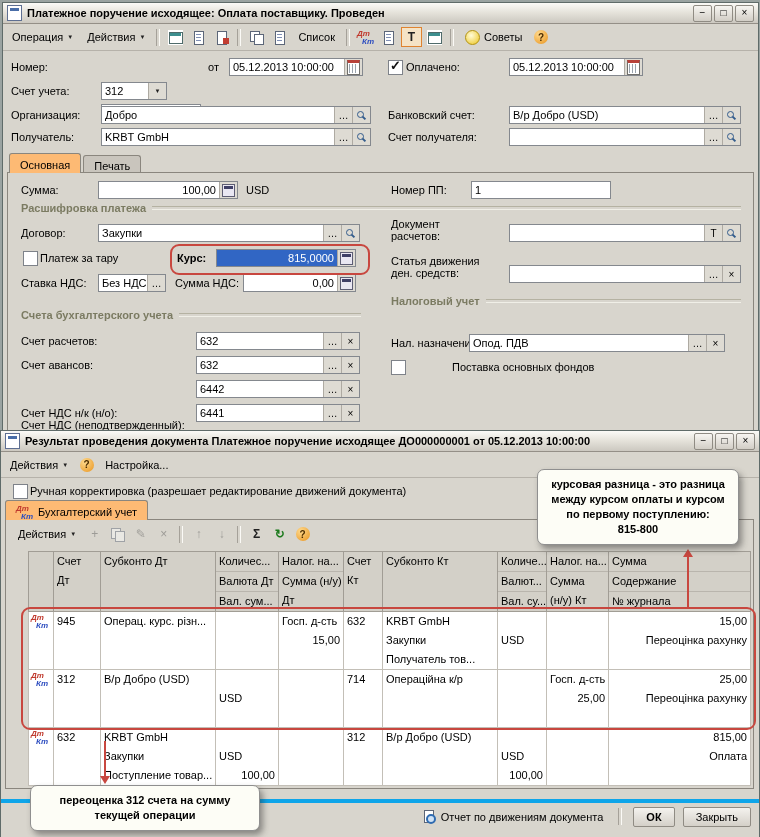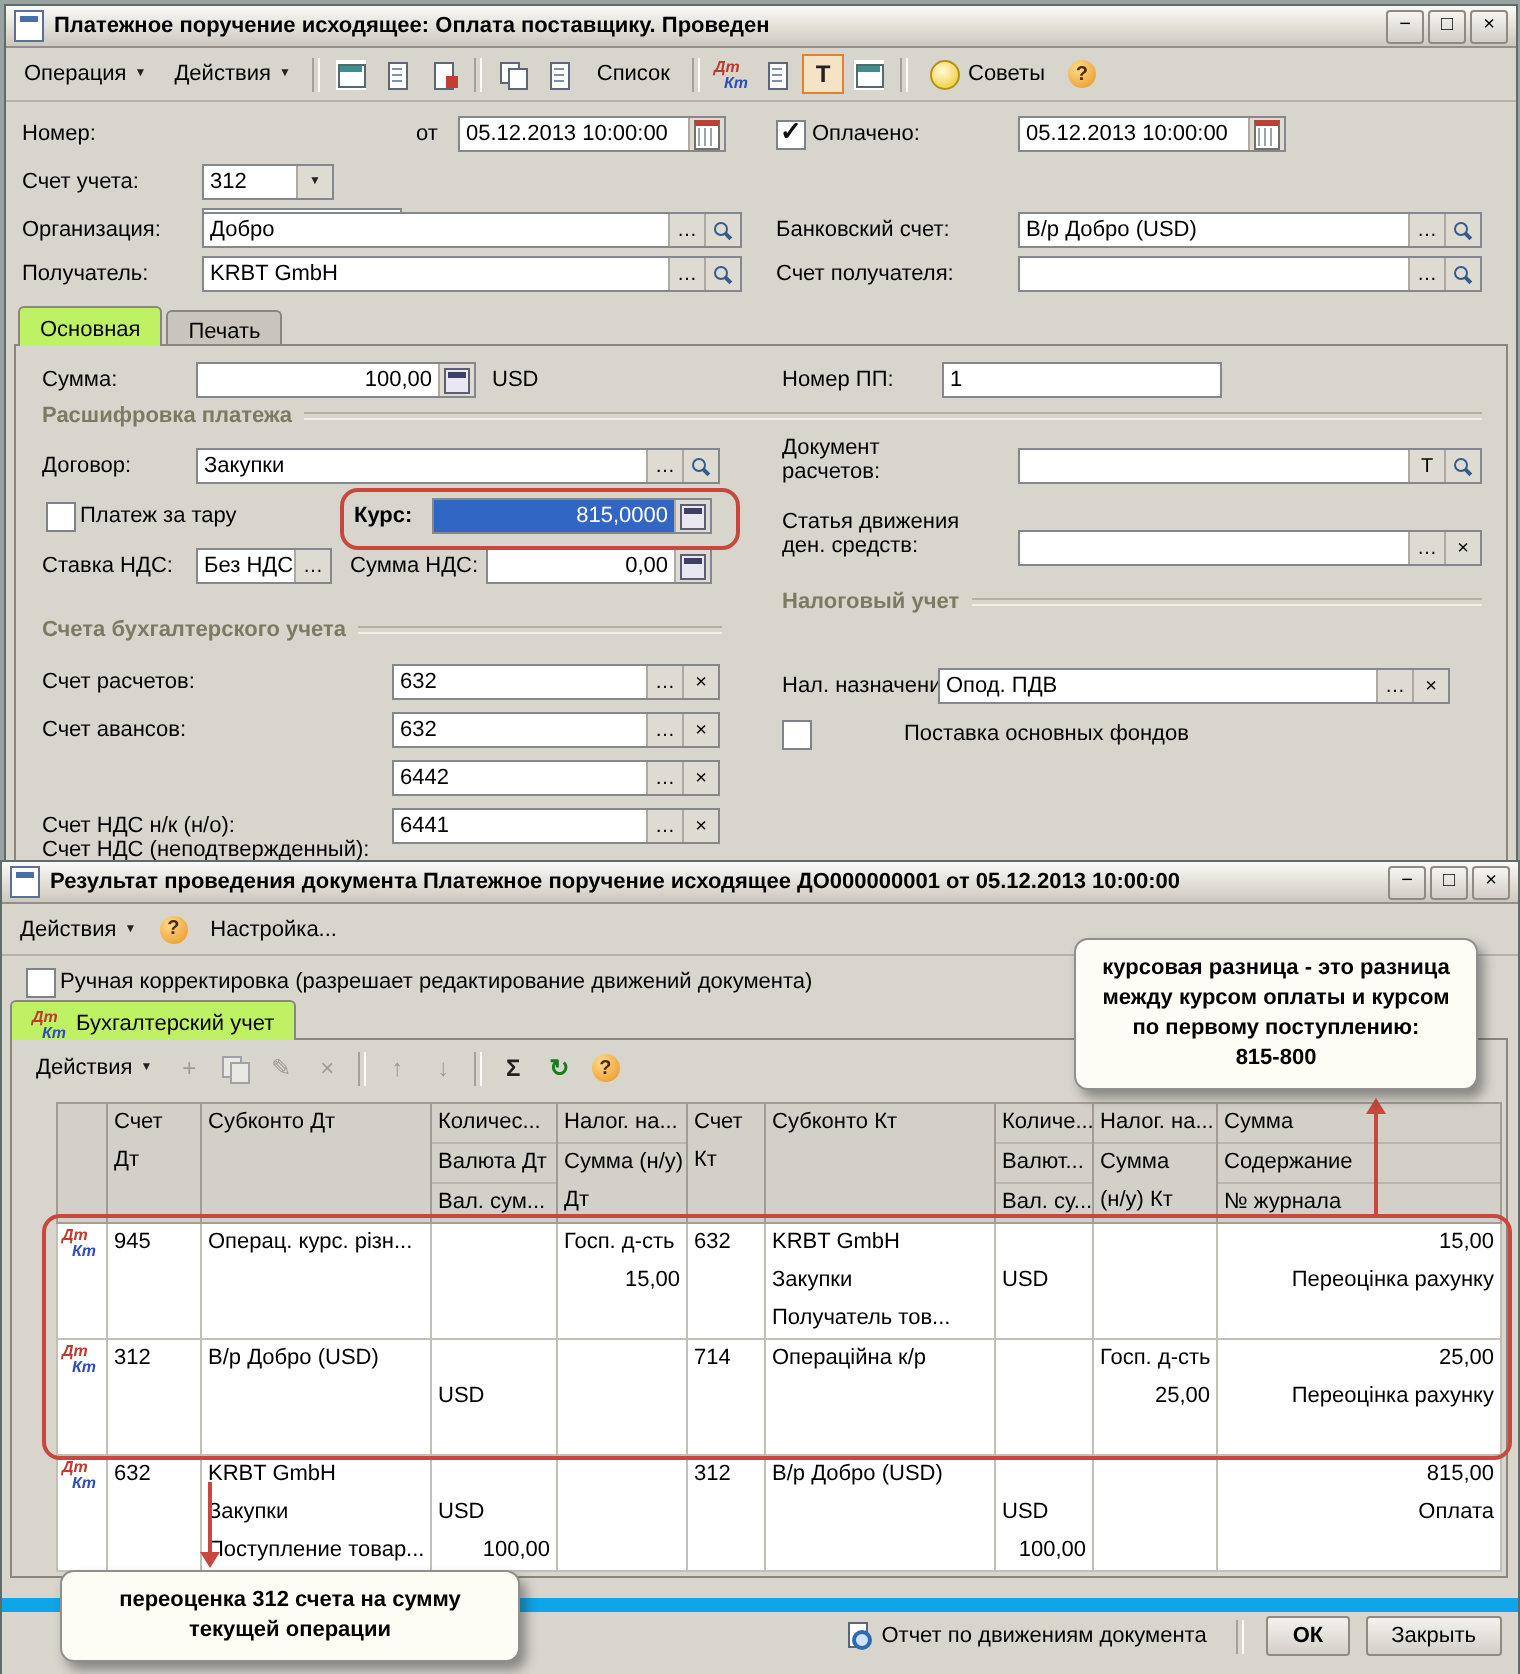--- a/index.html
+++ b/index.html
@@ -60,33 +60,33 @@
     background:repeating-linear-gradient(90deg,#9aa4ae 0 1px,transparent 1px 3px);}
   .calc{width:11px;height:11px;display:inline-block;background:#e9e7f2;border:1px solid #5d5d73;position:relative;}
   .calc::after{content:"";position:absolute;left:1px;right:1px;top:1px;height:3px;background:#3f3f66;}
   .chk{position:absolute;width:13px;height:13px;background:#fff;border:1px solid #7e8289;}
   .chk.on::after{content:"✓";position:absolute;left:1px;top:-3px;font-size:13px;font-weight:bold;color:#111;}
   .sec{position:absolute;display:flex;align-items:center;gap:6px;color:#7b7b62;font-weight:bold;white-space:nowrap;}
   .sec .rule{flex:1;height:2px;border-top:1px solid #b5b2a2;border-bottom:1px solid #f0efe7;}
   .tabs{position:absolute;display:flex;align-items:flex-end;}
   .tab{height:18px;padding:3px 10px 0 10px;background:#c9c5bd;border:1px solid #8a867e;border-bottom:none;
     border-radius:3px 3px 0 0;margin-right:2px;display:flex;gap:5px;align-items:center;box-sizing:border-box;white-space:nowrap;}
-  .tab.active{background:#bef264;height:20px;position:relative;z-index:3;}
+  .tab.active{background:#fdba74;height:20px;position:relative;z-index:3;}
   .tab.tinted{background:#d8d5b2;}
   .page{position:absolute;border:1px solid #8a867e;background:#d8d5cd;box-sizing:border-box;}
   .grid{position:absolute;border-collapse:collapse;table-layout:fixed;background:#fff;}
   .grid th{background:#d3d0c8;border:1px solid #a19d95;padding:0;font-weight:normal;text-align:left;vertical-align:top;}
   .grid td{border:1px solid #c3bfb7;padding:0;vertical-align:top;background:#fff;}
   .hln,.ln{height:19px;line-height:19px;padding:0 3px;white-space:nowrap;overflow:hidden;}
   .hln.sep2{border-top:1px solid #b9b5ad;}
   .ln.r{text-align:right;}
   .icell{position:relative;height:57px;}
   .icell .dtkt{position:absolute;left:2px;top:2px;}
   .footer{position:absolute;display:flex;align-items:center;justify-content:flex-end;gap:8px;
-    border-top:7px solid #0ea5e9;padding:0 8px;box-sizing:border-box;background:#d8d5cd;}
+    border-top:4px solid #0ea5e9;padding:0 8px;box-sizing:border-box;background:#d8d5cd;}
   .fbtn2{padding:3px 12px;border:1px solid #8f8b83;border-radius:2px;background:linear-gradient(#f4f2ee,#d4d0c8);white-space:nowrap;}
   .flatbtn{display:flex;align-items:center;gap:5px;padding:3px 4px;white-space:nowrap;}
   .rep{width:14px;height:14px;position:relative;display:inline-block;}
   .rep::before{content:"";position:absolute;left:2px;top:0;width:8px;height:11px;background:#fff;border:1px solid #5c6678;}
   .rep::after{content:"";position:absolute;right:0;bottom:0;width:6px;height:6px;border:2px solid #2f6bb0;border-radius:50%;background:#cfe2f5;}
   .annot{position:absolute;border:2px solid #c8473f;border-radius:9px;z-index:40;pointer-events:none;}
   .note{position:absolute;z-index:60;background:#fdfdf6;border:1px solid #8f8f8f;border-radius:7px;
     box-shadow:3px 4px 6px rgba(40,40,40,.45);padding:7px 8px;text-align:center;font-weight:bold;line-height:15px;box-sizing:border-box;}
   .aline{position:absolute;width:2px;background:#c8473f;z-index:55;}
   .ahead{position:absolute;width:0;height:0;z-index:55;}

